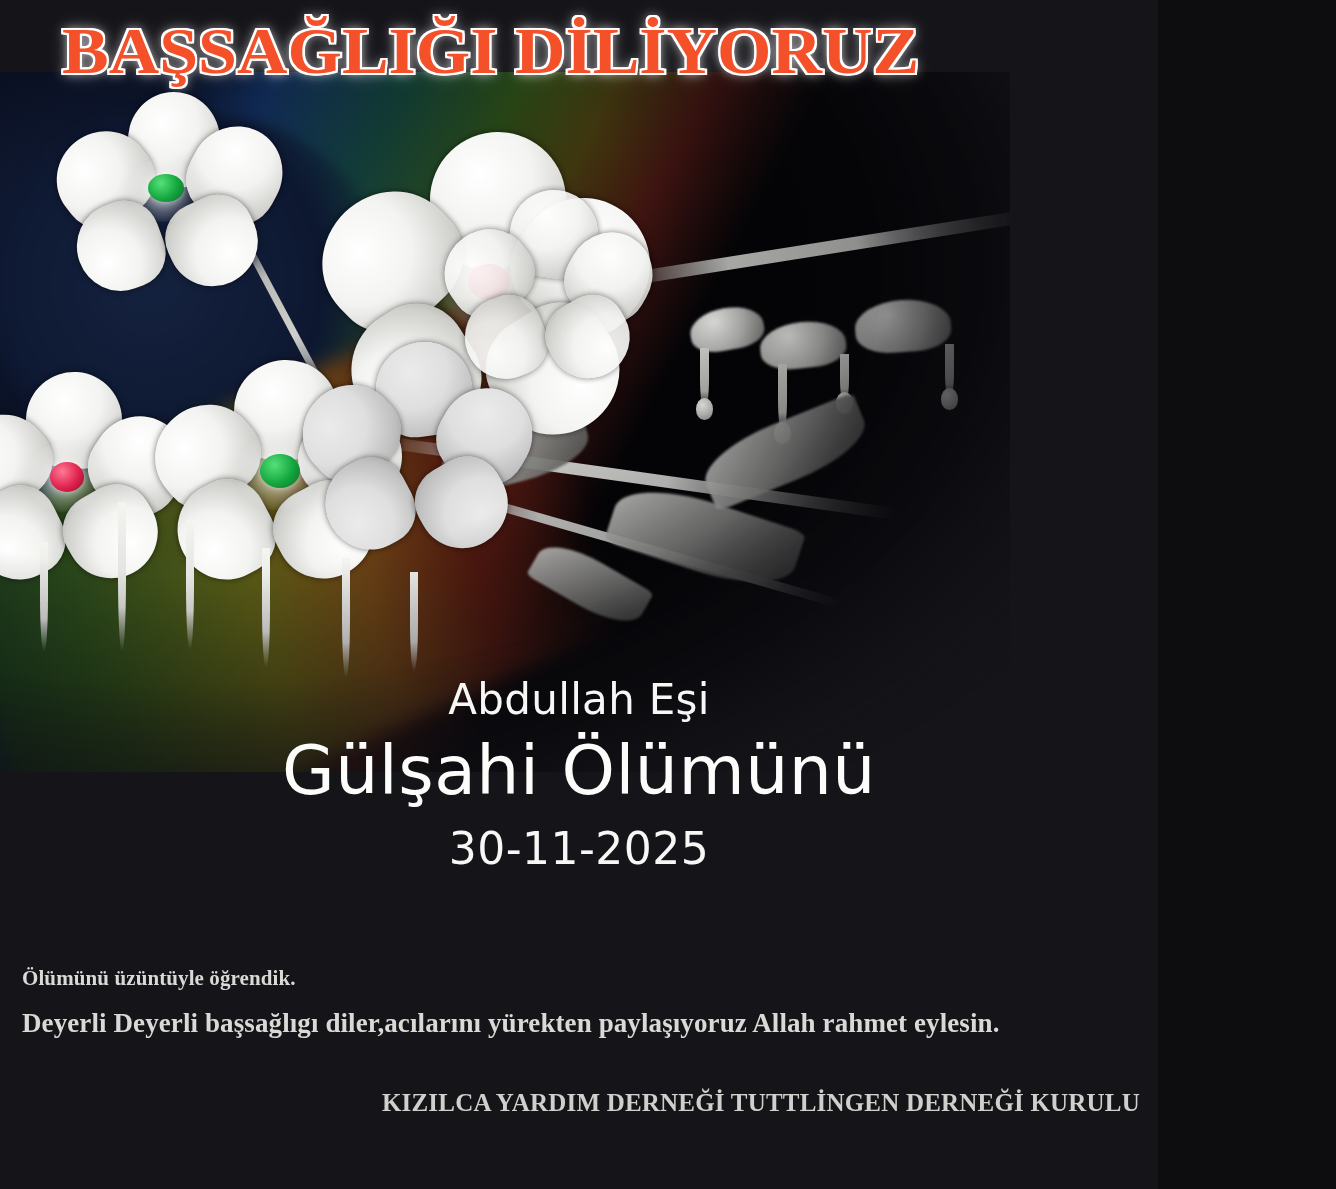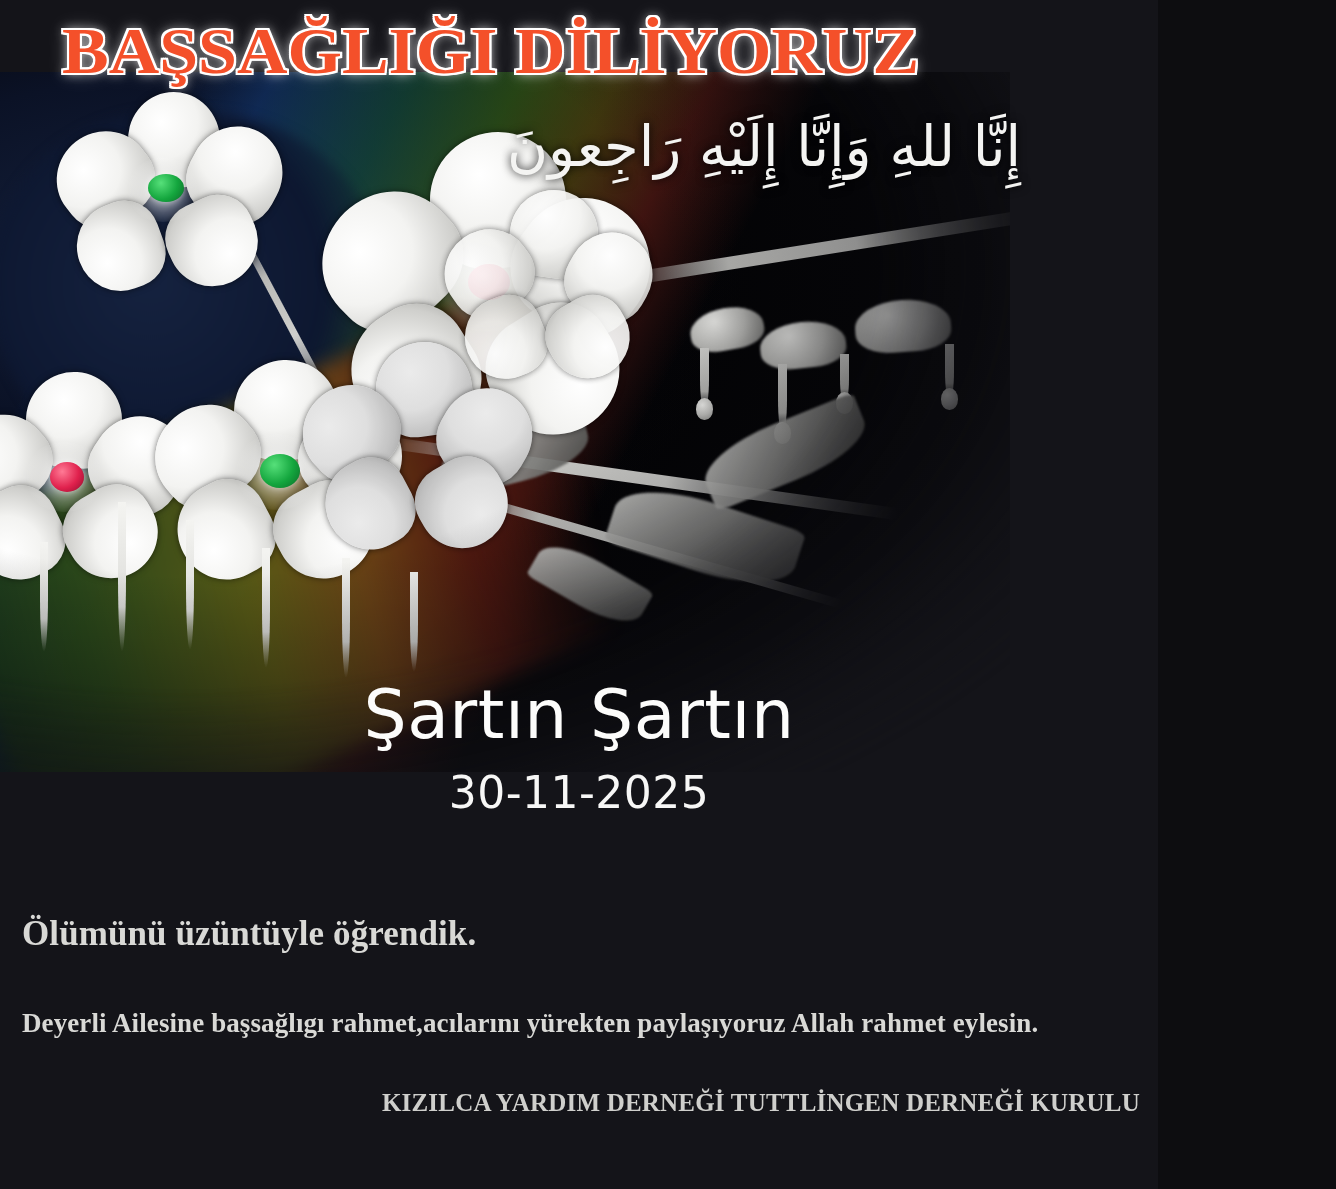--- a/index.html
+++ b/index.html
@@ -199,21 +199,21 @@
   
   .msg{
     position:absolute;
     left:22px; right:22px;
     font-family:"Liberation Serif", serif;
     font-weight:700;
     color:#d9d9d6;
     letter-spacing:.1px;
     z-index:6;
   }
-  .msg-1{ top:914px; font-size:35px; }
+  .msg-1{ top:966px; font-size:21px; }
   .msg-2{ top:1008px; font-size:27px; }
   .signature{
     position:absolute;
     left:0; right:18px; top:1089px;
     text-align:right;
     font-family:"Liberation Serif", serif;
     font-weight:700;
     font-size:25px;
     letter-spacing:.2px;
     color:#cfcfcc;
@@ -309,25 +309,25 @@
     <div class="whitedrip" style="left:186px;top:448px;height:130px;"></div>
     <div class="whitedrip" style="left:262px;top:476px;height:120px;"></div>
     <div class="whitedrip" style="left:342px;top:486px;height:120px;"></div>
     <div class="whitedrip" style="left:410px;top:500px;height:100px;"></div>
 
     <div class="vignette"></div>
   </div>
 
   <div class="headline">BAŞSAĞLIĞI DİLİYORUZ</div>
 
-  <div class="arabic">إِنَّا للهِ وَإِنَّا إِلَيْهِ رَاجِعونَ</div>
 
   <div class="block">
-    <div class="name">Şartın Şartın</div>
+    <div class="relation">Abdullah Eşi</div>
+    <div class="name">Gülşahi Ölümünü</div>
     <div class="date">30-11-2025</div>
   </div>
 
   <div class="msg msg-1">Ölümünü üzüntüyle öğrendik.</div>
-  <div class="msg msg-2">Deyerli Ailesine başsağlıgı rahmet,acılarını yürekten paylaşıyoruz Allah rahmet eylesin.</div>
+  <div class="msg msg-2">Deyerli Deyerli başsağlıgı diler,acılarını yürekten paylaşıyoruz Allah rahmet eylesin.</div>
 
   <div class="signature">KIZILCA YARDIM DERNEĞİ TUTTLİNGEN DERNEĞİ KURULU</div>
 
 </div>
 
 </body></html>

